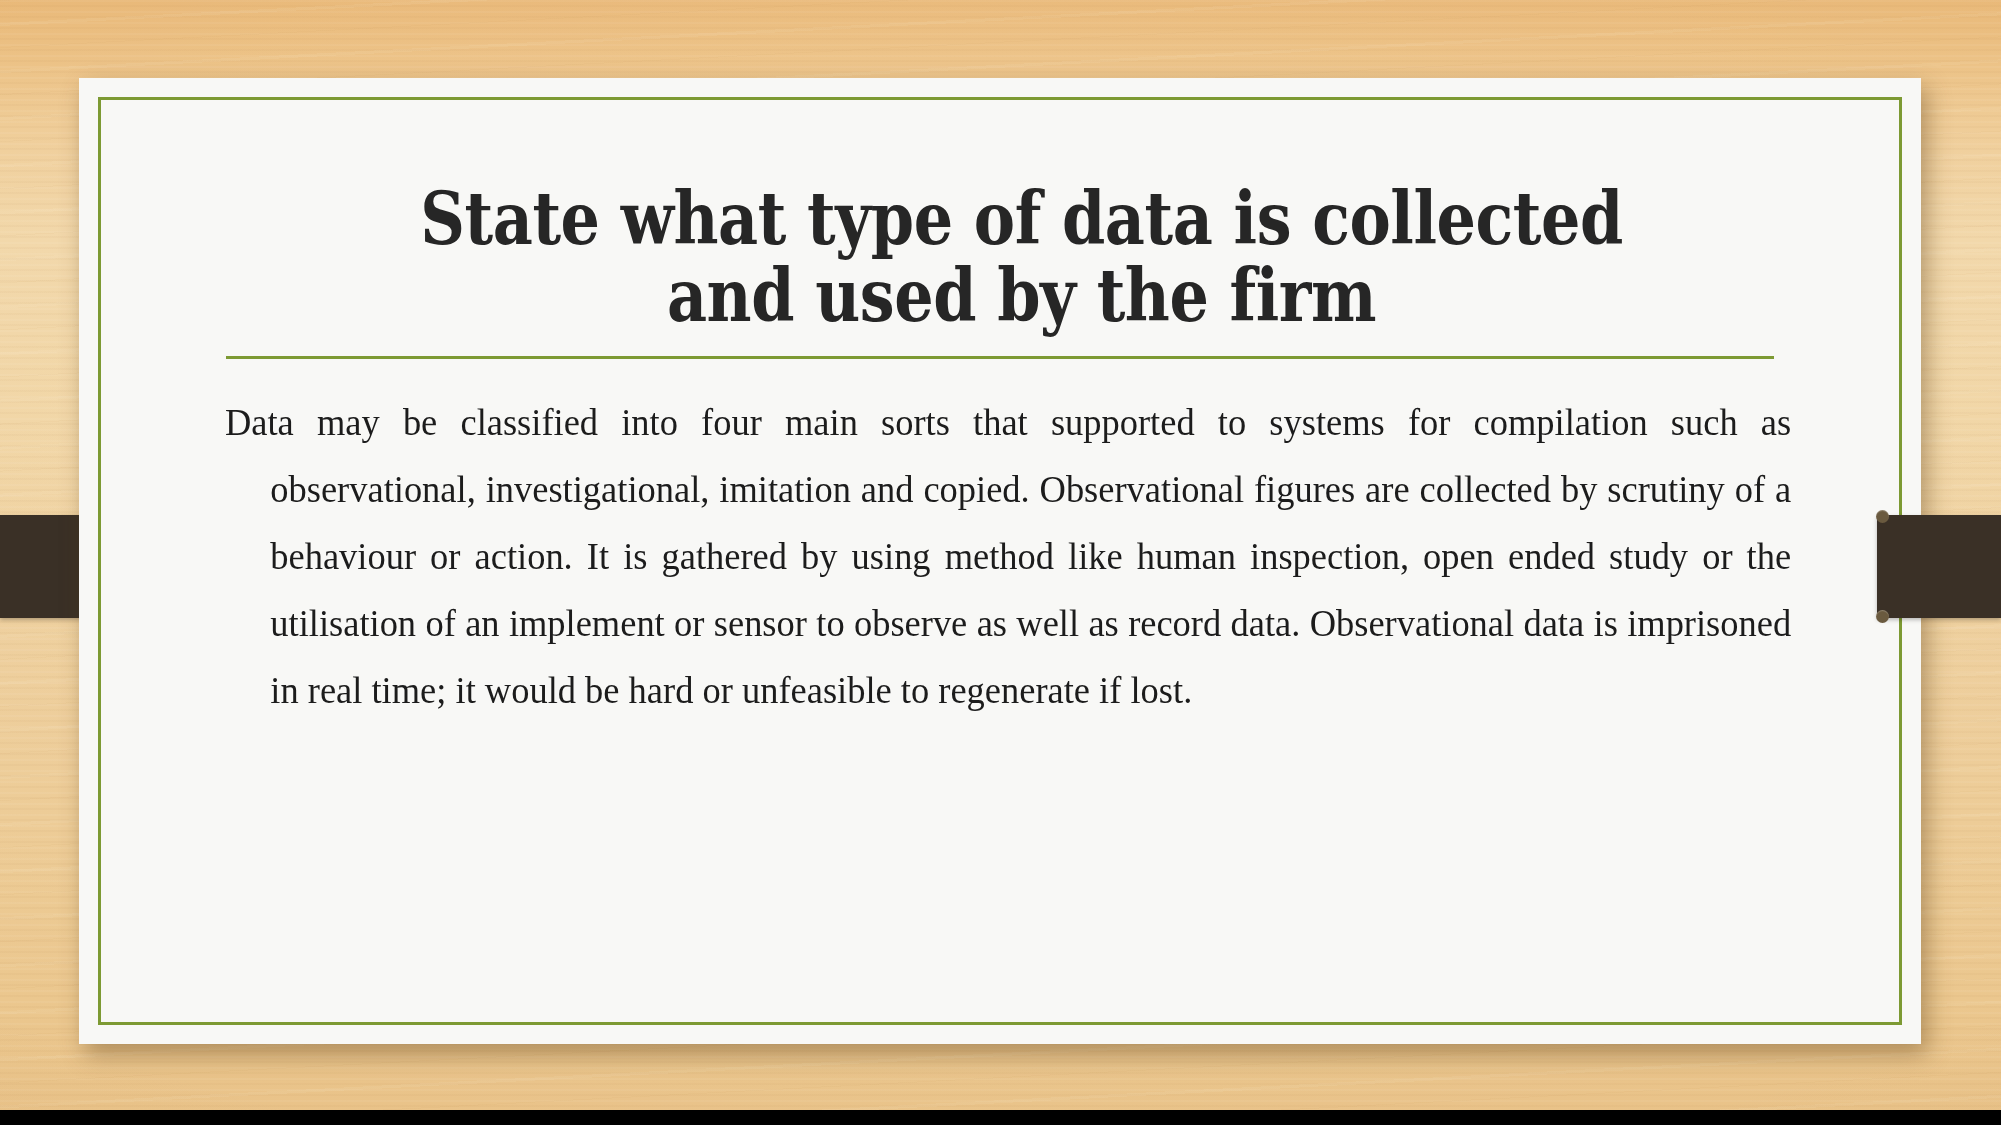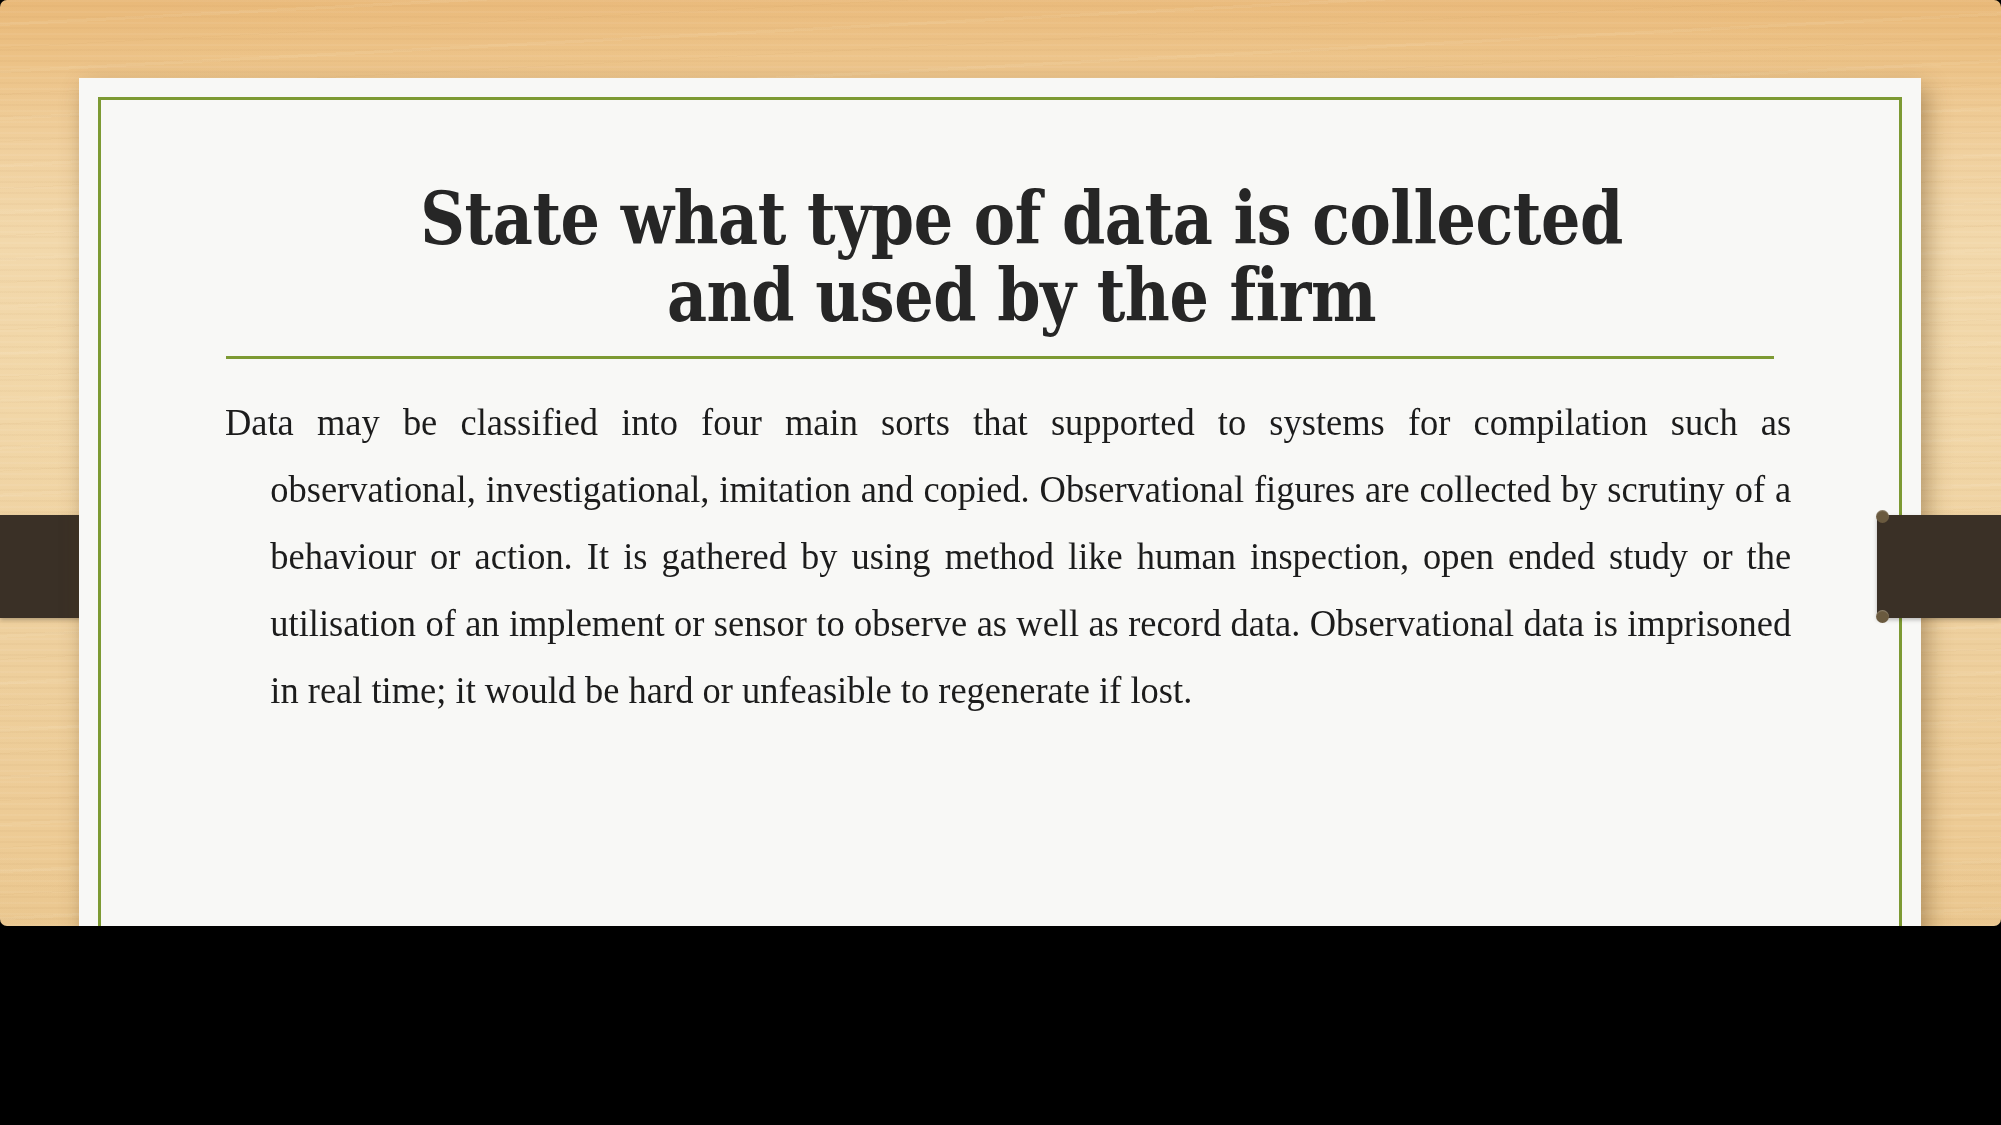--- a/index.html
+++ b/index.html
@@ -4,24 +4,23 @@
 <style>
   html, body {
     margin: 0;
     padding: 0;
     background: #000;
   }
 
   #slide {
     position: relative;
     width: 2001px;
-    height: 926px;
+    height: 1110px;
     overflow: hidden;
     font-family: "Liberation Serif", "DejaVu Serif", serif;
-    border-radius: 7px;
   }
 
   
   .wood-bg {
     position: absolute;
     inset: 0;
     background:
       linear-gradient(180deg,
          #e9b877 0px,
          #ecc184 60px,

